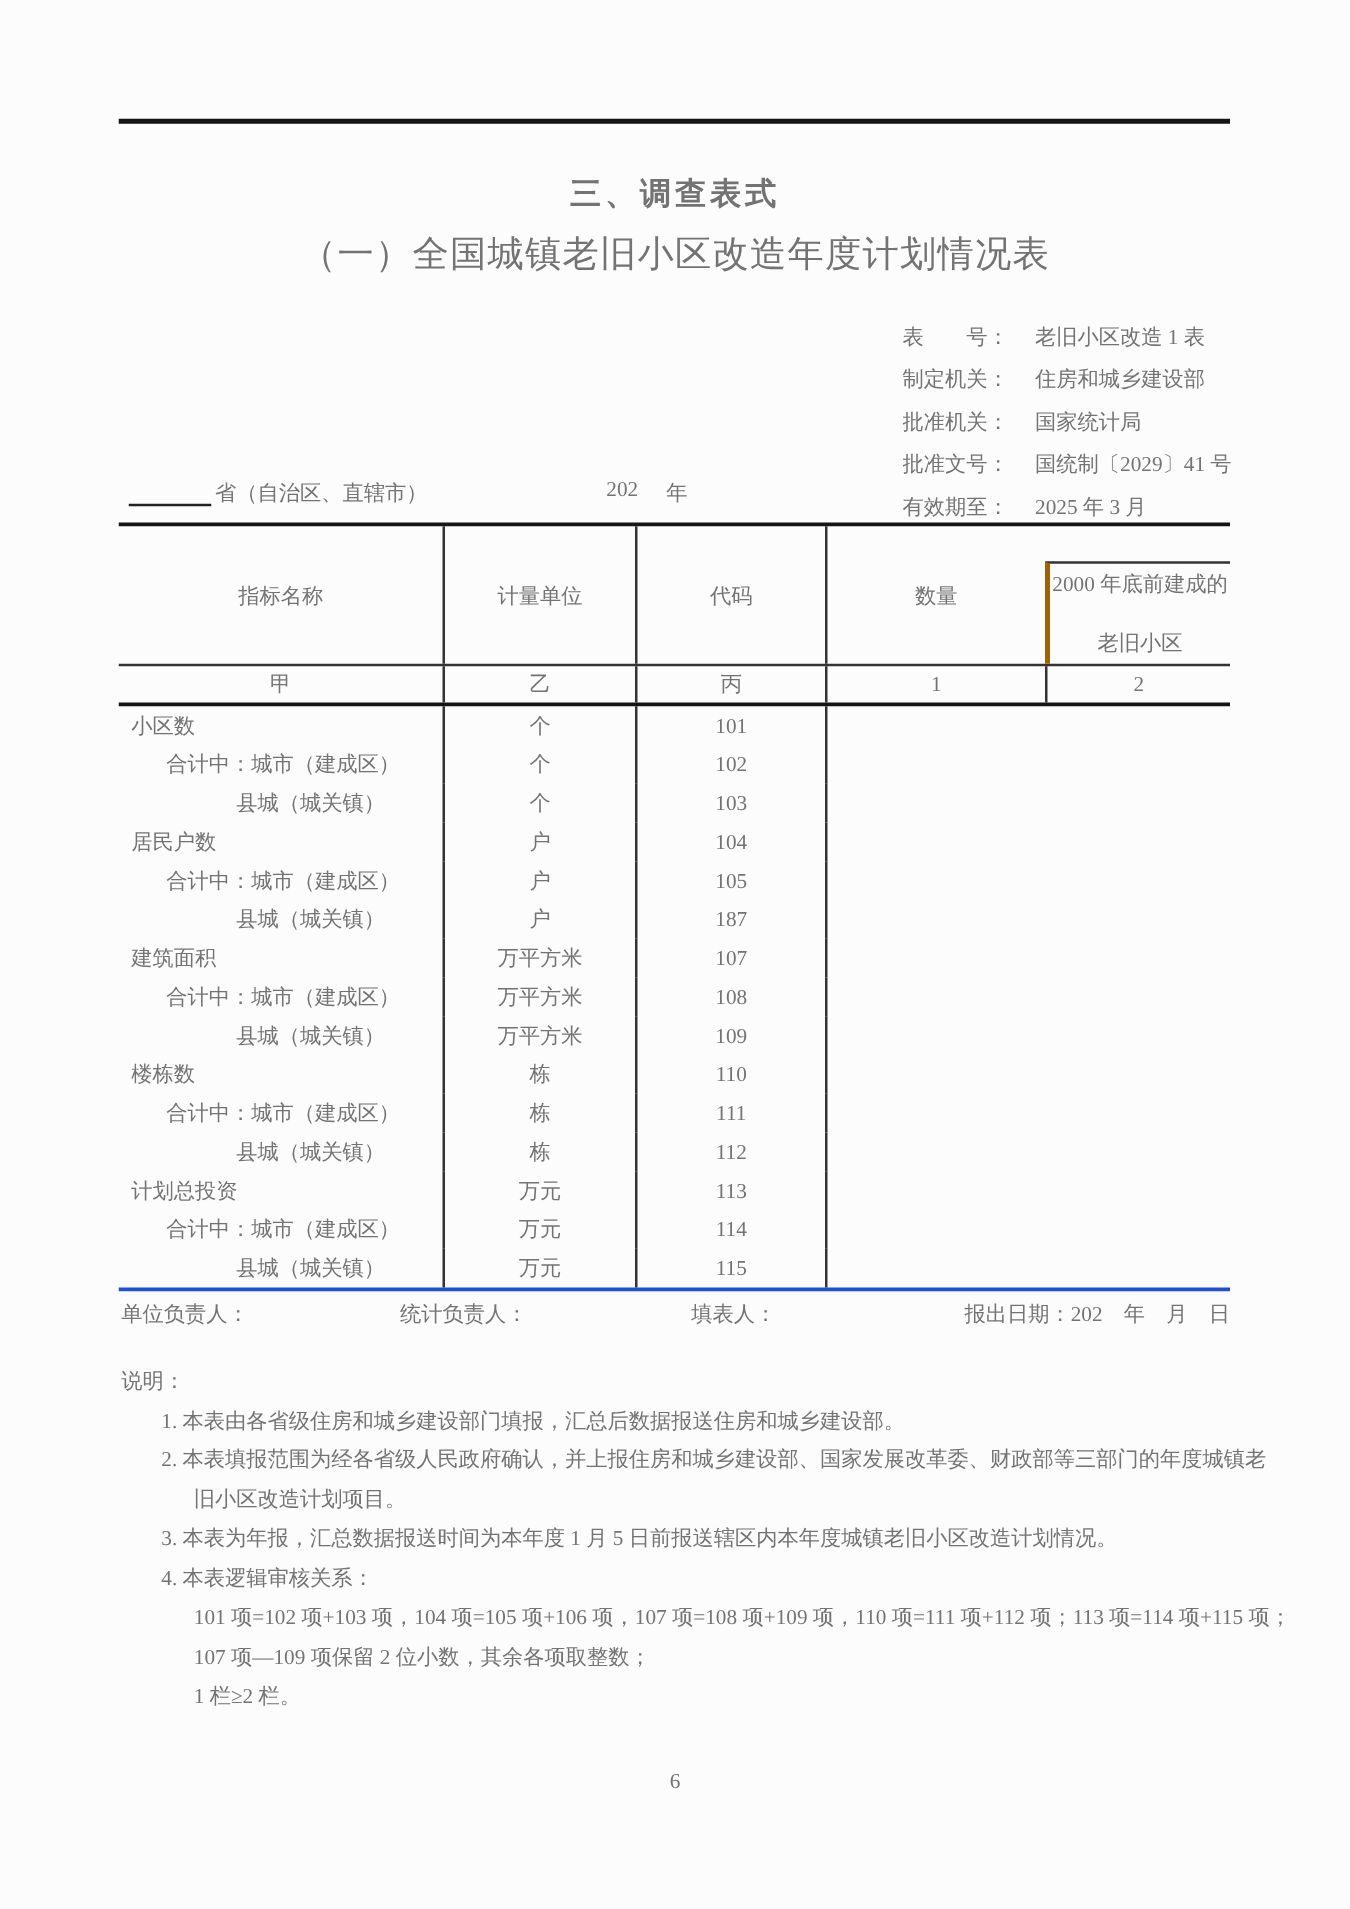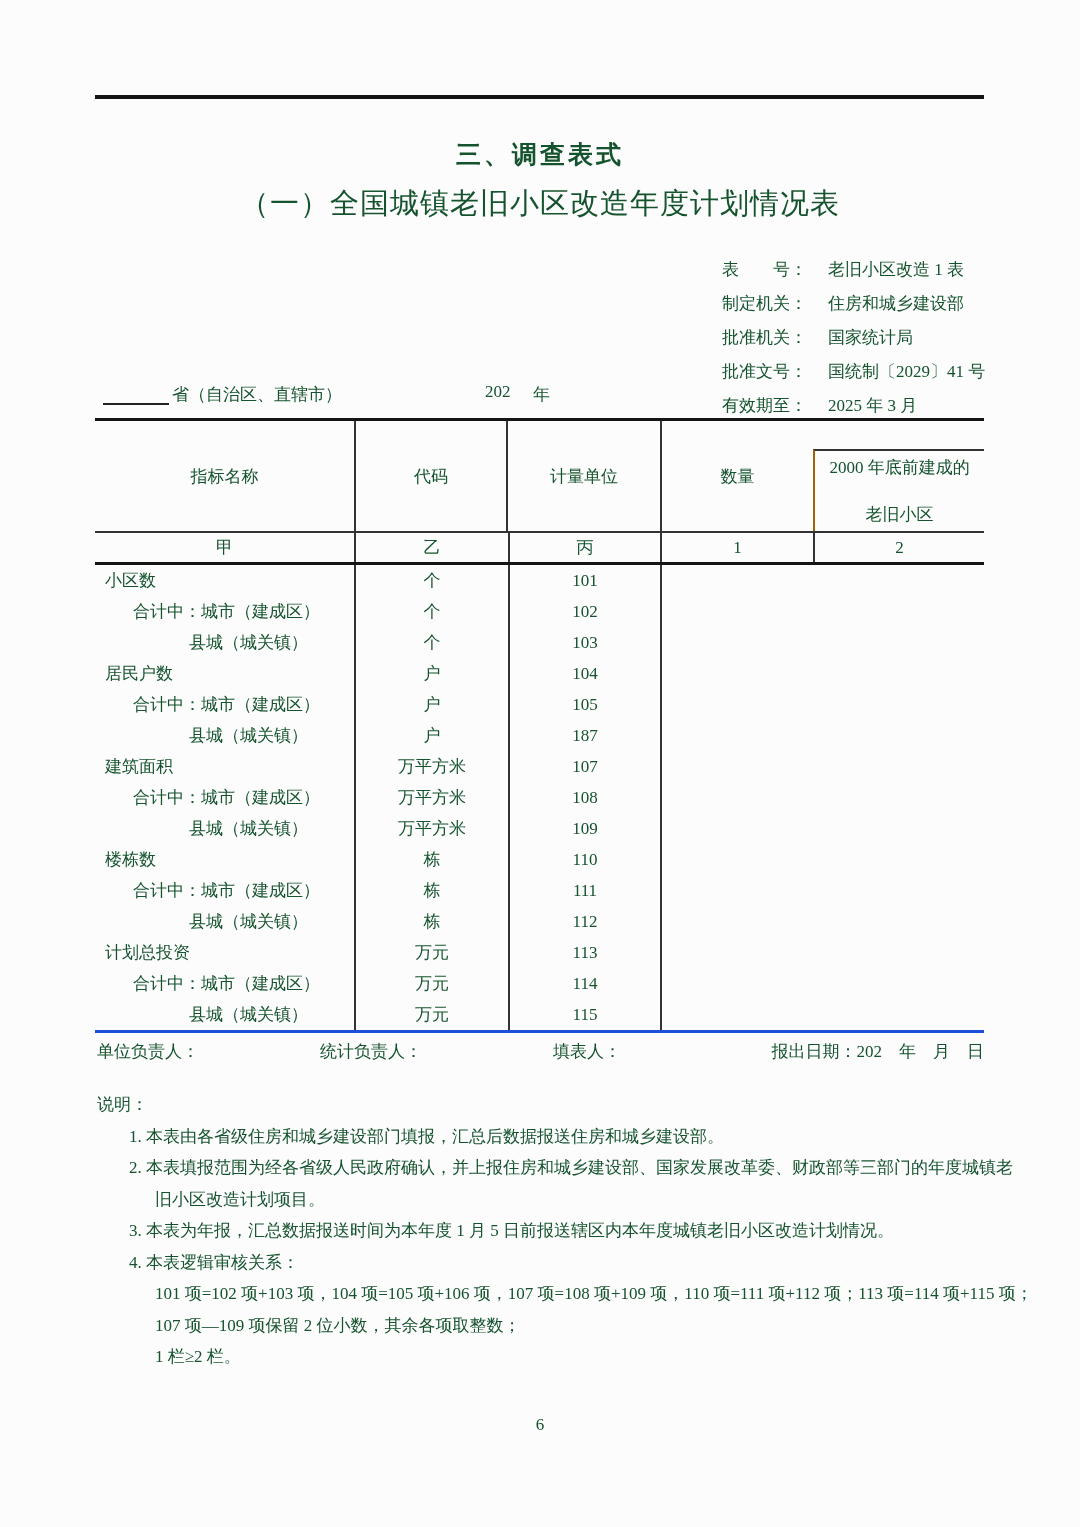--- a/index.html
+++ b/index.html
@@ -1,18 +1,18 @@
 <!DOCTYPE html>
 <html><head>
 <meta charset="utf-8">
 <style>
   html,body { margin:0; padding:0; }
   .page {
     position:relative; width:1080px; height:1527px;
-    background:#fcfcfc; color:#14532d; overflow:hidden;
+    background:#fcfcfc; color:#737373; overflow:hidden;
     font-family:"Liberation Serif","DejaVu Serif",serif;
   }
   * { box-sizing:border-box; }
 
   .top-rule { position:absolute; left:95px; top:95px; width:889px; height:4px; background:#151515; }
 
   .doc-title { position:absolute; top:138px; left:0; width:100%; text-align:center;
                font-size:25px; font-weight:bold; letter-spacing:3px; }
   .doc-subtitle { position:absolute; top:184px; left:0; width:100%; text-align:center;
                   font-size:29px; letter-spacing:1px; }
@@ -23,28 +23,28 @@
 
   .province-line { position:absolute; left:95px; top:378px; width:889px; height:32px; font-size:17px; }
   .blank-underline { position:absolute; left:8px; bottom:5px; width:66px; border-bottom:2px solid #222; }
   .province-text { position:absolute; left:77px; bottom:4px; }
   .year-prefix { position:absolute; left:390px; bottom:8px; }
   .year-suffix { position:absolute; left:438px; bottom:4px; }
 
   
   .main-table { position:absolute; left:95px; top:418px; width:889px;
                 border-top:3px solid #151515; font-size:17px; }
-  .c1 { width:259px; } .c2 { width:154px; } .c3 { width:152px; } .c4 { width:153px; } .c5 { flex:1; }
+  .c1 { width:259px; } .c2 { width:154px; } .c3 { width:152px; } .c4 { width:176px; } .c5 { flex:1; }
   .bl { border-left:2px solid #333; }
 
   .t-head1 { display:flex; height:110px; }
   .h-cell { display:flex; align-items:center; justify-content:center; text-align:center; }
   .h-c5 { position:relative; }
   .h-c5-box { position:absolute; left:0; top:28px; right:0; bottom:0;
-              border-top:2px solid #333; border-left:2px solid #a16207;
+              border-top:2px solid #333; border-left:4px solid #a16207;
               display:flex; flex-direction:column; align-items:center; justify-content:center;
               line-height:27px;gap:20px; }
 
   .t-head2 { display:flex; height:34px; border-top:2px solid #333; border-bottom:3px solid #151515; }
   .t-head2 .h-cell { height:100%; }
 
   .t-body { border-bottom:3px solid #1d4ed8; }
   .t-row { display:flex; height:31px; }
   .b-name { display:flex; align-items:center; }
   .ind-0 { padding-left:10px; } .ind-1 { padding-left:38px; } .ind-2 { padding-left:94px; }
@@ -104,22 +104,22 @@
     <span class="blank-underline"></span>
     <span class="province-text">省（自治区、直辖市）</span>
     <span class="year-prefix">202</span>
     <span class="year-suffix">年</span>
   </div>
 
   <div class="main-table">
 
     <div class="t-head1">
       <div class="h-cell c1">指标名称</div>
+      <div class="h-cell c2 bl">计量单位</div>
       <div class="h-cell c3 bl">代码</div>
-      <div class="h-cell c2 bl">计量单位</div>
       <div class="h-cell c4 bl">数量</div>
       <div class="h-cell c5 h-c5">
         <div class="h-c5-box">
           <span>2000 年底前建成的</span>
           <span>老旧小区</span>
         </div>
       </div>
     </div>
 
     <div class="t-head2">

